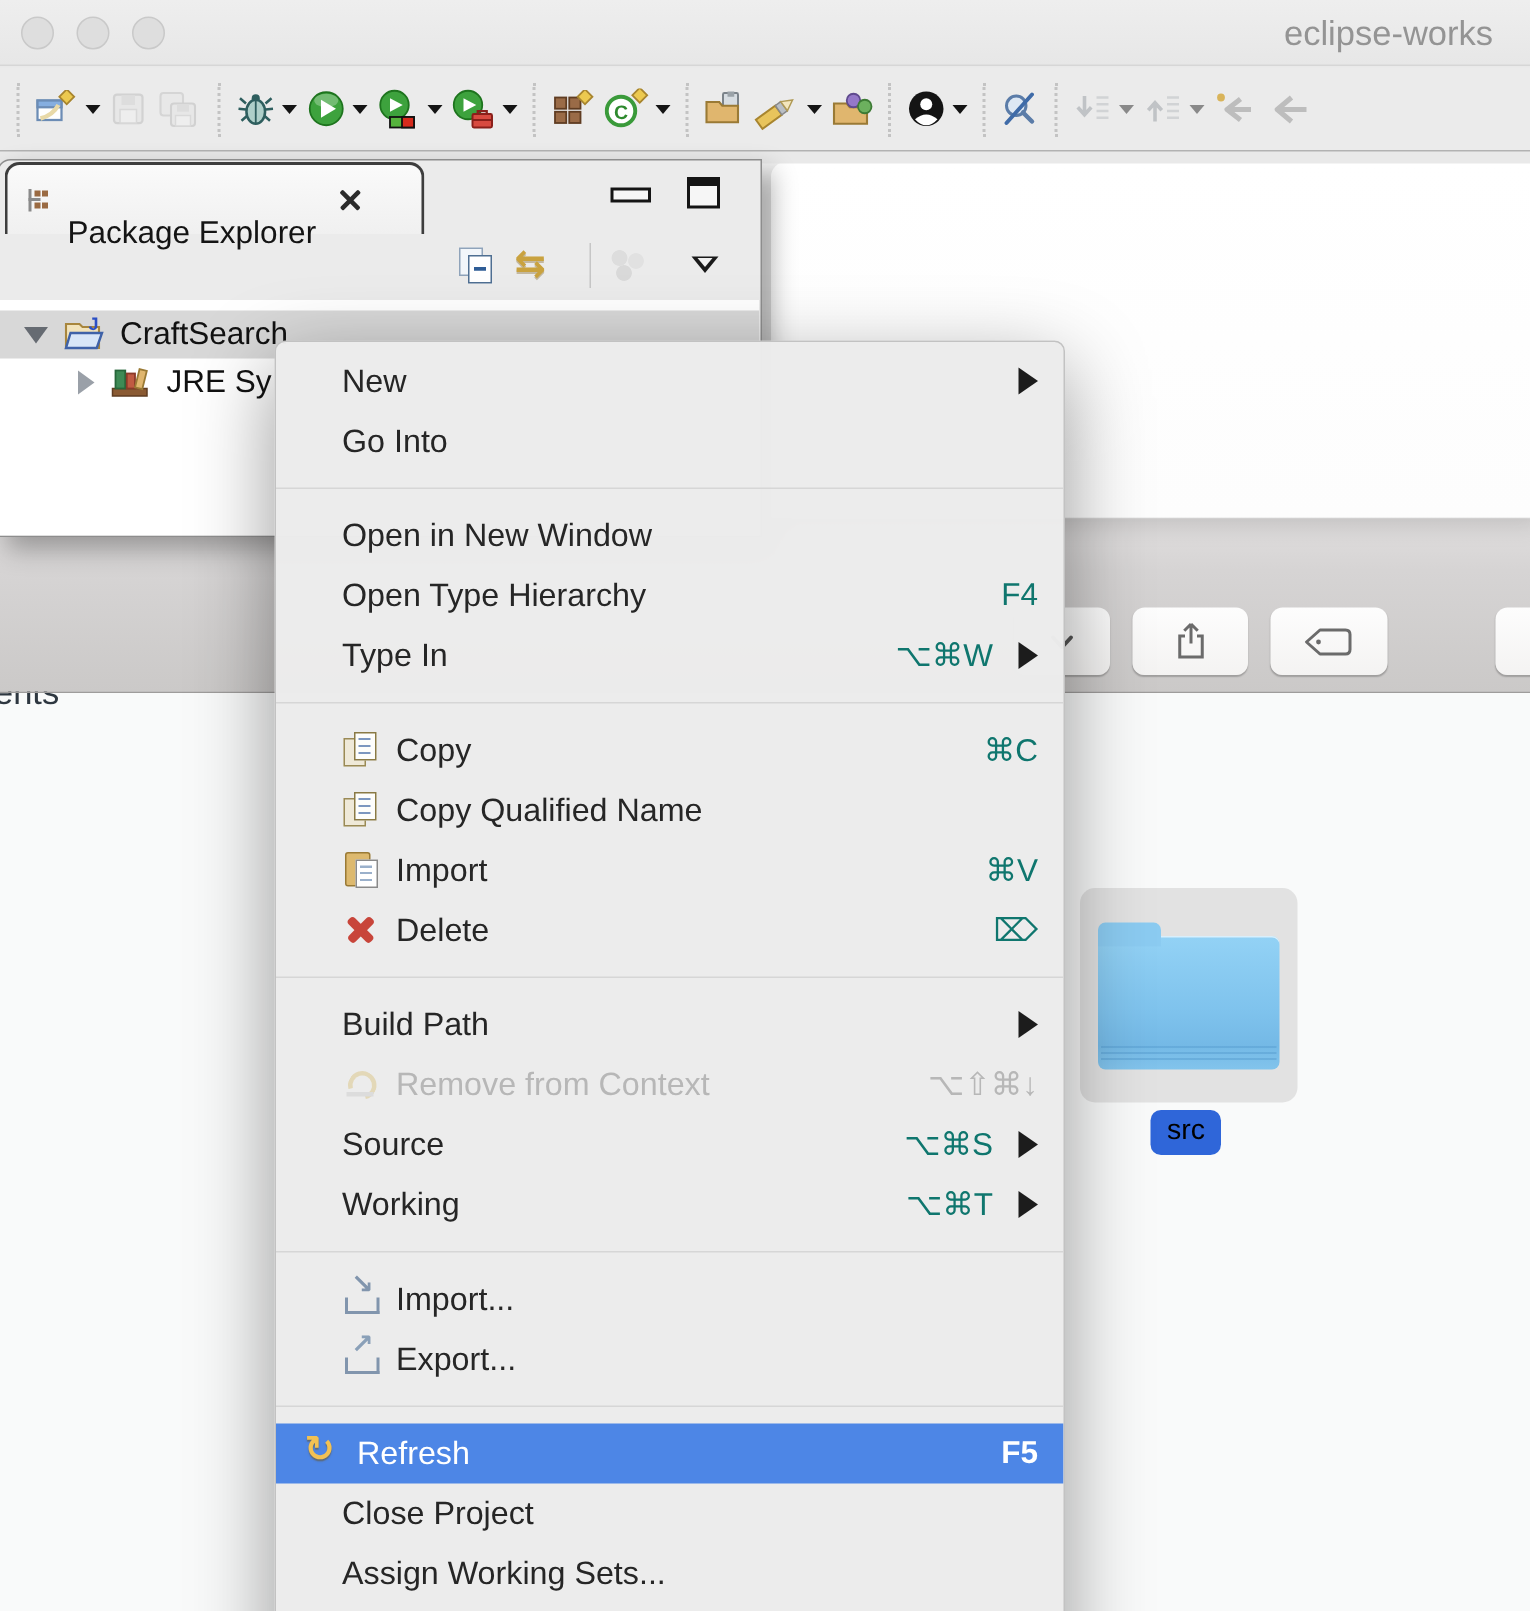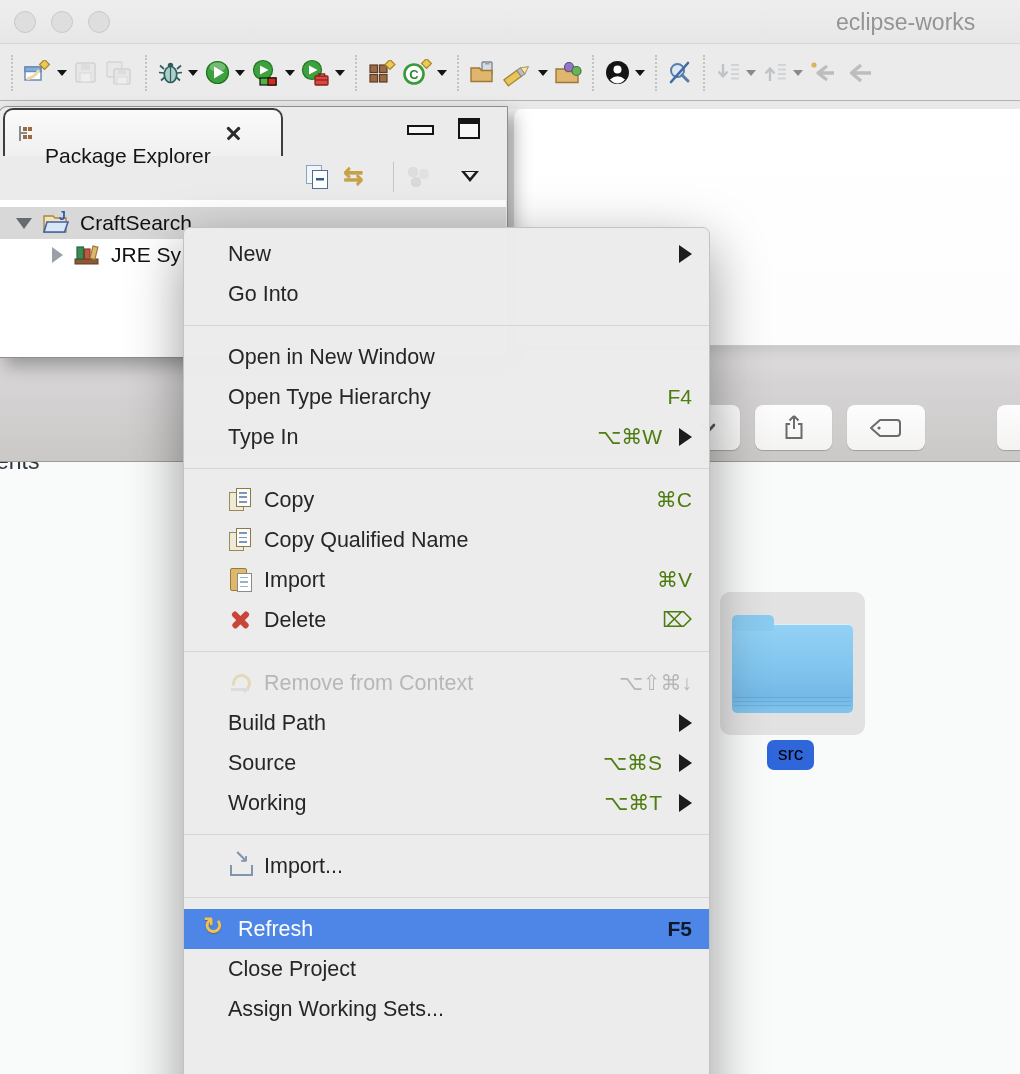--- a/index.html
+++ b/index.html
@@ -31,21 +31,21 @@
   
   .white-window { position:absolute; left:514px; top:108px; width:520px; height:237px; z-index:3;
       background:linear-gradient(180deg,#ffffff,#fdfdfd); border-radius:10px 0 0 0;
       box-shadow:-6px 4px 16px rgba(0,0,0,.15); }
 
   
   .eclipse-top { position:absolute; left:0; top:0; width:1020px; height:109px; z-index:4; background:#e9e9e9; }
   .titlebar { position:absolute; left:0; top:0; width:1020px; height:44px;
       background:linear-gradient(180deg,#eeeeee,#e7e7e7); border-bottom:1px solid #d6d6d6; }
   .tlight { position:absolute; top:11px; width:22px; height:22px; border-radius:50%; background:#dedede; border:1px solid #c9c9c9; }
-  .win-title { position:absolute; left:836px; top:9px; font-size:23px; color:#949494; white-space:nowrap; }
+  .win-title { position:absolute; left:856px; top:9px; font-size:23px; color:#949494; white-space:nowrap; }
 
   .main-toolbar { position:absolute; left:0; top:45px; width:1020px; height:56px; background:#ebebeb;
       border-bottom:1px solid #b2b2b2; display:flex; align-items:center; padding-left:4px; }
   .tbi { display:flex; align-items:center; margin:0 3px; }
   .tbi svg { display:block; }
   .tbi.disabled { opacity:.45; }
   .dd { width:0; height:0; border-left:5px solid transparent; border-right:5px solid transparent;
       border-top:6px solid #141414; margin-left:4px; }
   .tsep { align-self:center; height:36px; border-left:2px dotted #c3c3c3; margin:0 7px; }
 
@@ -107,22 +107,22 @@
 
   
   .context-menu { position:absolute; left:183px; top:227px; width:527px; height:900px; z-index:60;
       background:rgba(236,236,236,.985); border:1px solid #c2c2c2; border-radius:7px;
       box-shadow:0 18px 55px rgba(0,0,0,.40); padding-top:6px; overflow:hidden; }
   .menu-item { height:40px; display:flex; align-items:center; padding:0 17px 0 44px; font-size:21.5px; color:#262626; }
   .menu-item.highlighted { background:#4d86e6; color:#fff;padding-left:18px; }
   .menu-item.disabled { color:#b7b7b7; }
   .menu-item .ml { white-space:nowrap; }
   .menu-item .mr { margin-left:auto; display:flex; align-items:center; gap:17px; }
-  .maccel { font-size:21px; color:#4d7c0f; white-space:nowrap; }
-  .highlighted .maccel { color:#0f172a; font-weight:bold; }
+  .maccel { font-size:21px; color:#0f766e; white-space:nowrap; }
+  .highlighted .maccel { color:#ffffff; font-weight:bold; }
   .disabled .maccel { color:#b7b7b7; }
   .msub { width:0; height:0; border-top:9px solid transparent; border-bottom:9px solid transparent; border-left:13px solid #1c1c1c; }
   .menu-sep { height:1px; background:#d6d6d6; margin:11px 0; }
 
   
   .mi { position:relative; width:26px; height:26px; flex:0 0 26px; margin-right:10px; }
   .disabled .mi { opacity:.55; }
   .ic-copy::before,.ic-copy-qualified::before { content:""; position:absolute; left:1px; top:5px; width:13px; height:17px;
       background:#efe9d8; border:1.5px solid #9a8a55; }
   .ic-copy::after,.ic-copy-qualified::after { content:""; position:absolute; left:8px; top:1px; width:13px; height:17px;
@@ -472,51 +472,56 @@
       </span>
     </div>
     <div class="menu-item">
       <span class="mi ic-delete"></span>
       <span class="ml">Delete</span>
       <span class="mr">
         <span class="maccel">⌦</span>
       </span>
     </div>
     <div class="menu-sep"></div>
+    <div class="menu-item">
+      <span class="ml">Build Path</span>
+      <span class="mr">
+        <span class="msub"></span>
+      </span>
+    </div>
     <div class="menu-item disabled">
       <span class="mi ic-remove-context"></span>
       <span class="ml">Remove from Context</span>
       <span class="mr">
         <span class="maccel">⌥⇧⌘↓</span>
       </span>
     </div>
     <div class="menu-item">
-      <span class="ml">Build Path</span>
-      <span class="mr">
-        <span class="msub"></span>
-      </span>
-    </div>
-    <div class="menu-item">
       <span class="ml">Source</span>
       <span class="mr">
         <span class="maccel">⌥⌘S</span>
         <span class="msub"></span>
       </span>
     </div>
     <div class="menu-item">
       <span class="ml">Working</span>
       <span class="mr">
         <span class="maccel">⌥⌘T</span>
         <span class="msub"></span>
       </span>
     </div>
     <div class="menu-sep"></div>
     <div class="menu-item">
       <span class="mi ic-import"></span>
       <span class="ml">Import...</span>
+      <span class="mr"></span>
+    </div>
+    <div class="menu-item">
+      <span class="mi ic-export"></span>
+      <span class="ml">Export...</span>
       <span class="mr"></span>
     </div>
     <div class="menu-sep"></div>
     <div class="menu-item highlighted">
       <span class="mi ic-refresh"></span>
       <span class="ml">Refresh</span>
       <span class="mr">
         <span class="maccel">F5</span>
       </span>
     </div>

